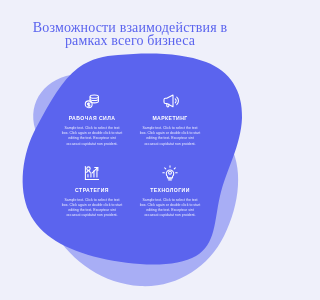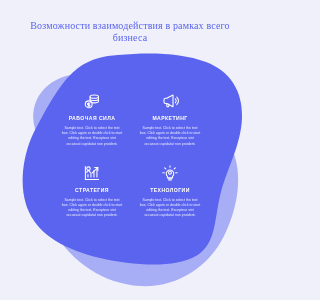--- a/index.html
+++ b/index.html
@@ -34,21 +34,21 @@
   }
 
   
   .heading {
     position: absolute;
     top: 13px;
     left: 22px;
     width: 216px;
     text-align: center;
     font-family: "Liberation Serif", "DejaVu Serif", serif;
-    font-size: 10px;
+    font-size: 14px;
     line-height: 12.5px;
     font-weight: 400;
     color: #5b64ee;
     letter-spacing: 0.15px;
     z-index: 5;
   }
 
   
   .features {
     position: absolute;

